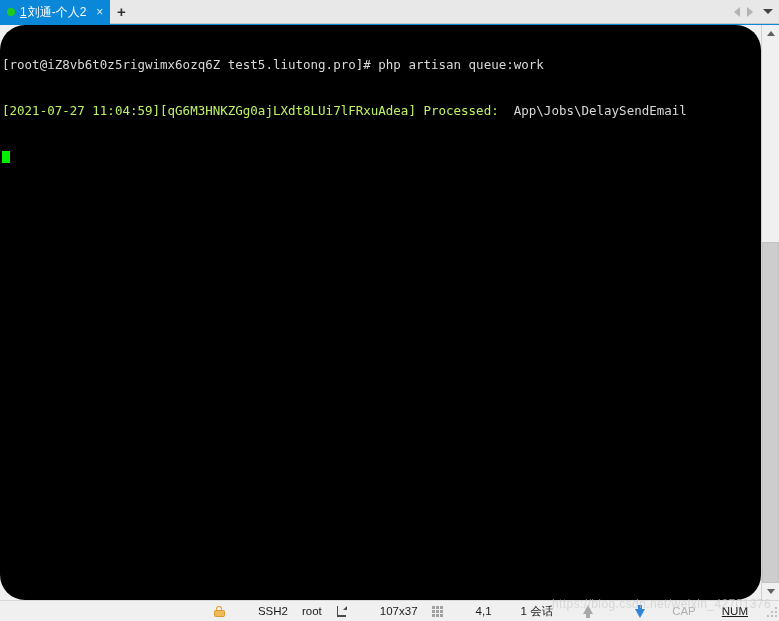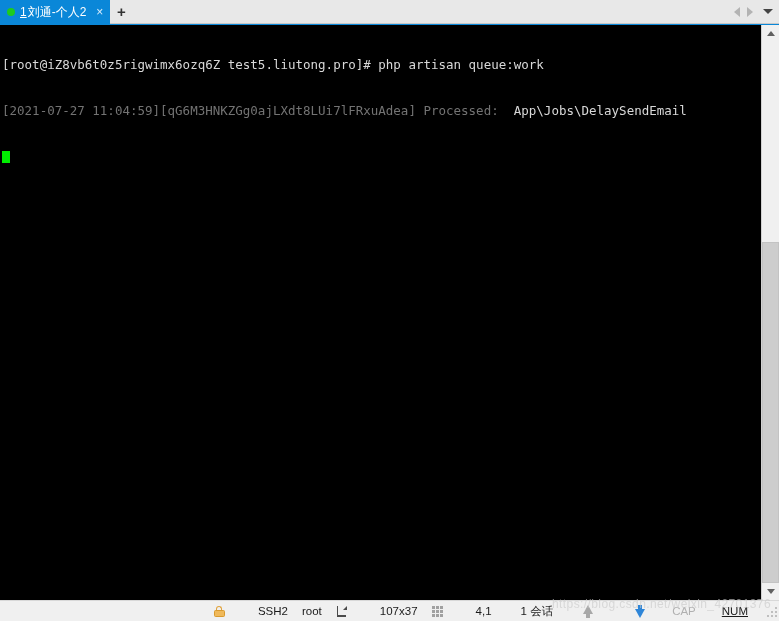--- a/index.html
+++ b/index.html
@@ -121,25 +121,26 @@
     flex: 1;
     background: #000000;
     overflow: hidden;
     padding: 2px 0 0 2px;
     box-sizing: border-box;
     font-family: "DejaVu Sans Mono", "Liberation Mono", monospace;
     font-size: 12.5px;
     line-height: 15.2px;
     color: #d6d6d6;
     white-space: pre;
+    border-radius: 25px;
   }
   .tline { height: 15.2px; }
   .c-white  { color: #d8d8d8; }
   .c-yellow { color: #b9a900; }
-  .c-green  { color: #737373; }
+  .c-green  { color: #bef264; }
   .cursor {
     display: inline-block;
     width: 8px;
     height: 12px;
     background: #00ee00;
     vertical-align: -2px;
   }
 
   
   .vscroll {

